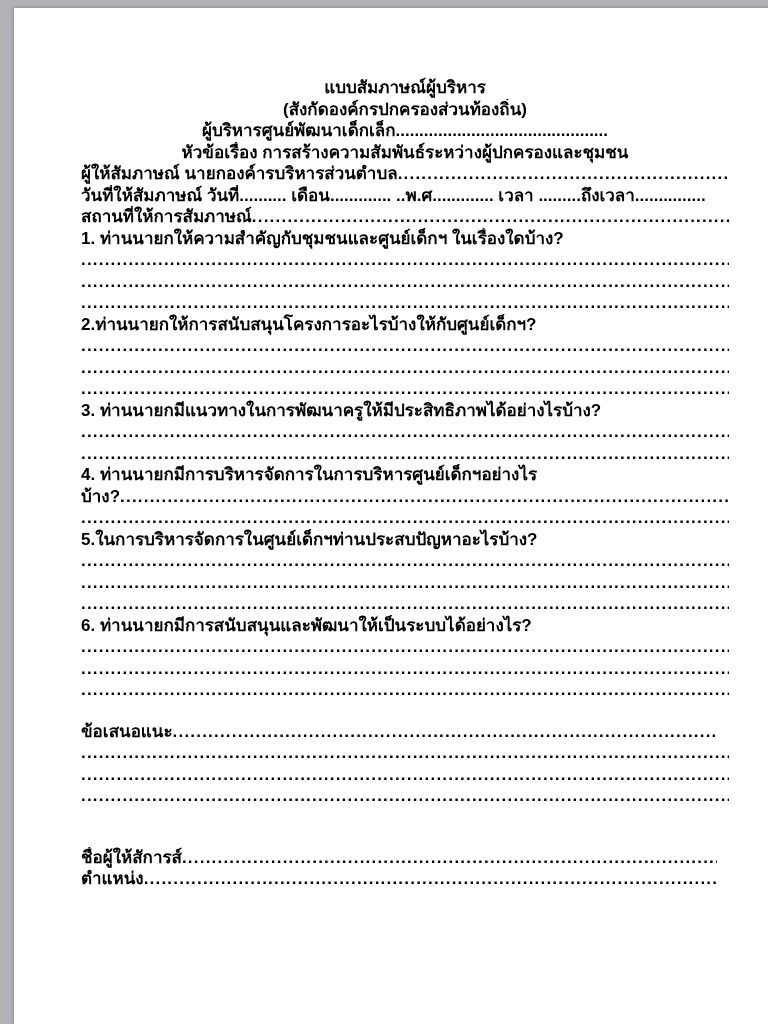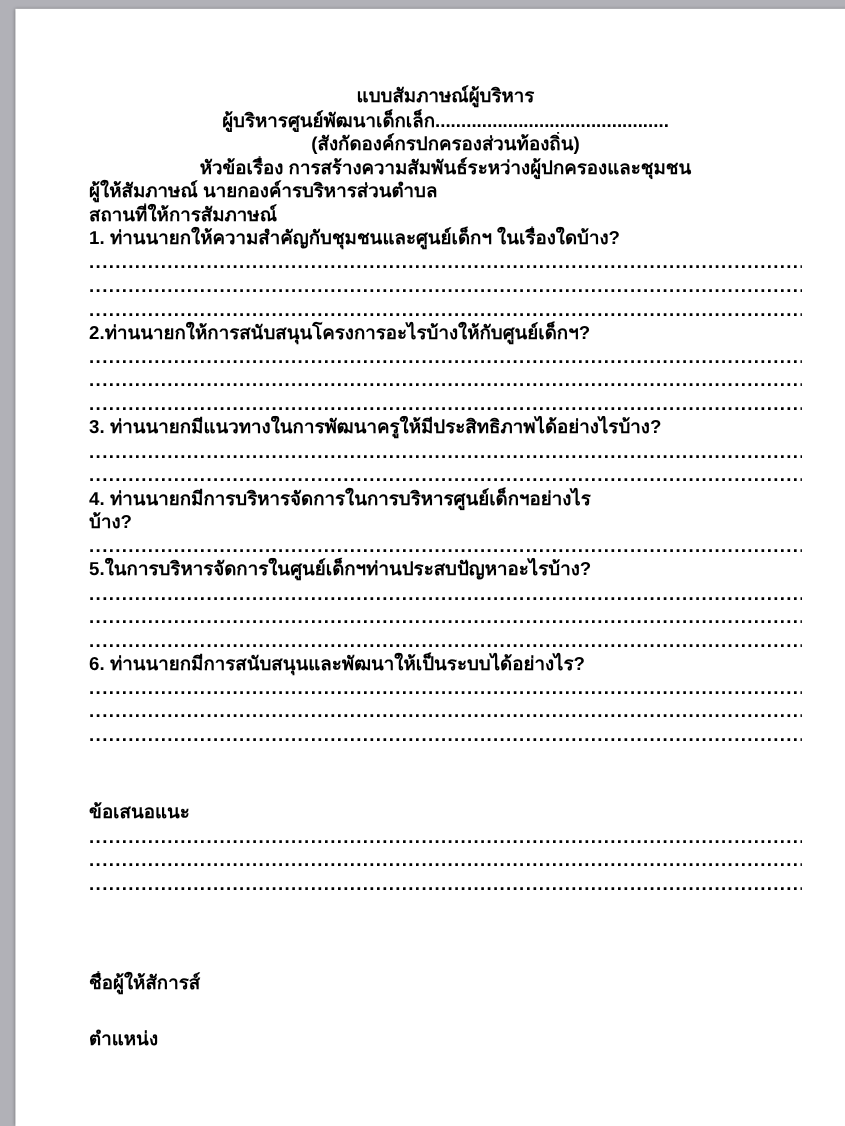--- a/index.html
+++ b/index.html
@@ -29,47 +29,48 @@
     font-size: 17px;
     line-height: 21.5px;
   }
   .line {
     height: 21.5px;
     white-space: nowrap;
     overflow: hidden;
   }
   .center { text-align: center; }
   .dotline { letter-spacing: 1.2px; }
-  .rowflex { display: flex; flex-direction: column; }
+  .rowflex { display: flex; }
   .rowflex .label { flex: 0 0 auto; }
   .dotfill {
     flex: 1 1 auto;
     overflow: hidden;
     white-space: nowrap;
     letter-spacing: 1.2px;
   }
-  .short { width: 636px; margin-top: 29px; }
+  .short { width: 636px; }
   .spacer-sm { height: 20px; }
   .spacer-lg { height: 40px; }
 </style>
 </head>
 <body>
 
 <div class="paper">
   <div class="content">
 
     <div class="line center">แบบสัมภาษณ์ผู้บริหาร</div>
+    <div class="line center">(สังกัดองค์กรปกครองส่วนท้องถิ่น)</div>
     <div class="line center">ผู้บริหารศูนย์พัฒนาเด็กเล็ก.............................................</div>
-    <div class="line center">(สังกัดองค์กรปกครองส่วนท้องถิ่น)</div>
     <div class="line center">หัวข้อเรื่อง การสร้างความสัมพันธ์ระหว่างผู้ปกครองและชุมชน</div>
 
     <div class="line rowflex">
       <span class="label">ผู้ให้สัมภาษณ์ นายกองค์ารบริหารส่วนตำบล</span>
       <span class="dotfill">........................................................................................................................................................................................................................................................</span>
     </div>
+    <div class="line">วันที่ให้สัมภาษณ์  วันที่.......... เดือน............. ..พ.ศ............. เวลา .........ถึงเวลา...............</div>
     <div class="line rowflex">
       <span class="label">สถานที่ให้การสัมภาษณ์</span>
       <span class="dotfill">........................................................................................................................................................................................................................................................</span>
     </div>
 
     <div>
       <div class="line">1.  ท่านนายกให้ความสำคัญกับชุมชนและศูนย์เด็กฯ ในเรื่องใดบ้าง?</div>
       <div class="line dotline">........................................................................................................................................................................................................................................................</div>
       <div class="line dotline">........................................................................................................................................................................................................................................................</div>
       <div class="line dotline">........................................................................................................................................................................................................................................................</div>

